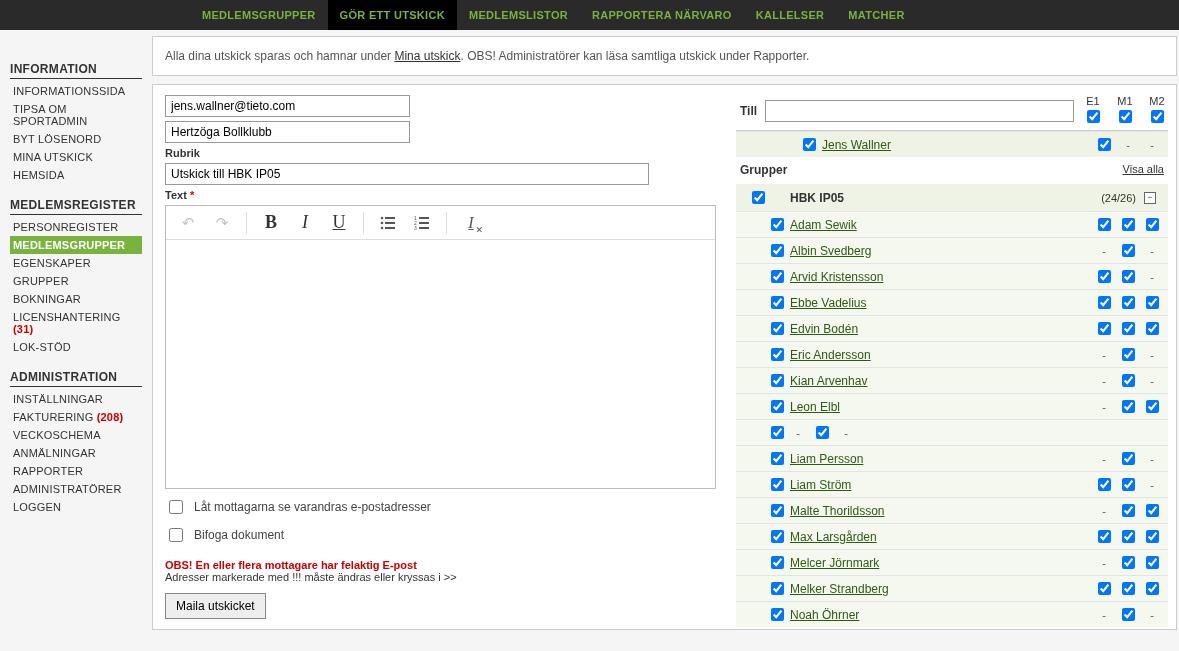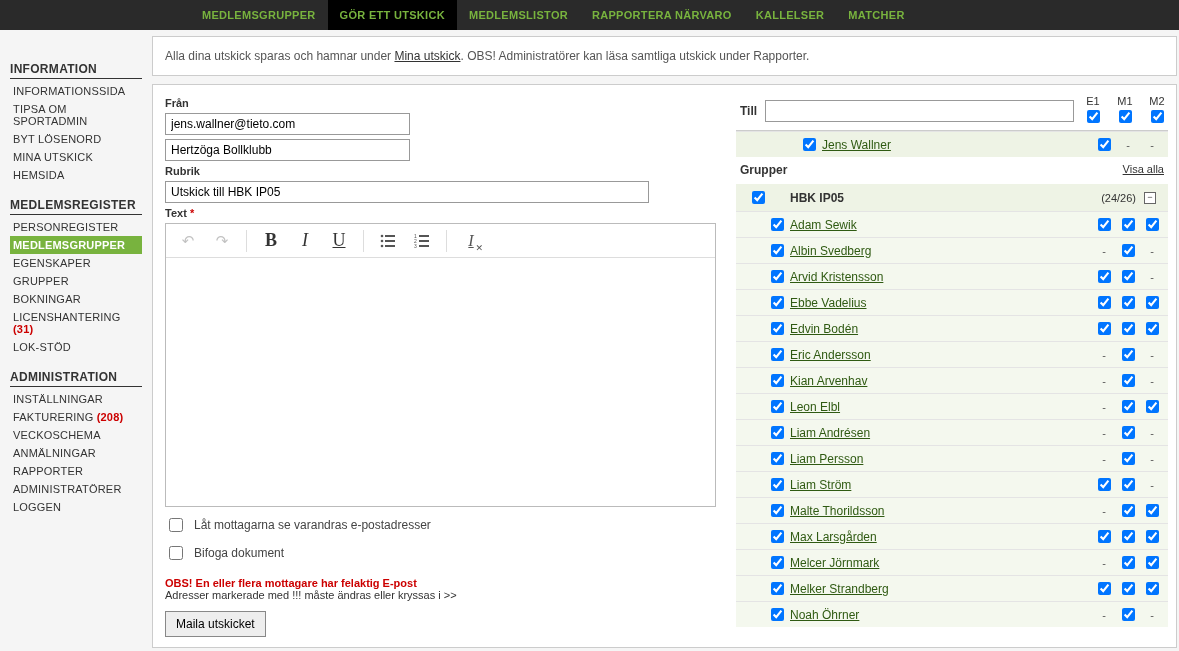--- a/index.html
+++ b/index.html
@@ -107,21 +107,20 @@
 
   <div class="main">
 
     <div class="notice">
       <span>Alla dina utskick sparas och hamnar under </span><span class="ul">Mina utskick</span><span>. OBS! Administratörer kan läsa samtliga utskick under Rapporter.</span>
     </div>
 
     <div class="panel">
 
       <div class="left">
-        <label class="small">Från</label>
         <input class="field" value="jens.wallner@tieto.com" style="">
         <input class="field" value="Hertzöga Bollklubb" style="">
 
         <label class="small">Rubrik</label>
         <input class="field wide" value="Utskick till HBK IP05" style="">
 
         <label class="small"><span>Text</span> <span class="req">*</span></label>
         <div class="editor">
           <div class="toolbar">
             <div class="tbtn" style="opacity:.4">↶</div>
@@ -294,21 +293,20 @@
               <div class="pn"><a>Leon Elbl</a></div>
               <div class="cell">-</div>
               <div class="cell"><input type="checkbox" class="chksm" checked="" style=""></div>
               <div class="cell"><input type="checkbox" class="chksm" checked="" style=""></div>
             </div>
             <div class="personrow">
               <div class="pc" style="width: 28px;"></div>
               <div class="pc">
                 <input type="checkbox" class="chksm" checked="" style="">
               </div>
-              <div class="pn"><a>Liam Andrésen</a></div>
               <div class="cell">-</div>
               <div class="cell"><input type="checkbox" class="chksm" checked="" style=""></div>
               <div class="cell">-</div>
             </div>
             <div class="personrow">
               <div class="pc" style="width: 28px;"></div>
               <div class="pc">
                 <input type="checkbox" class="chksm" checked="" style="">
               </div>
               <div class="pn"><a>Liam Persson</a></div>

